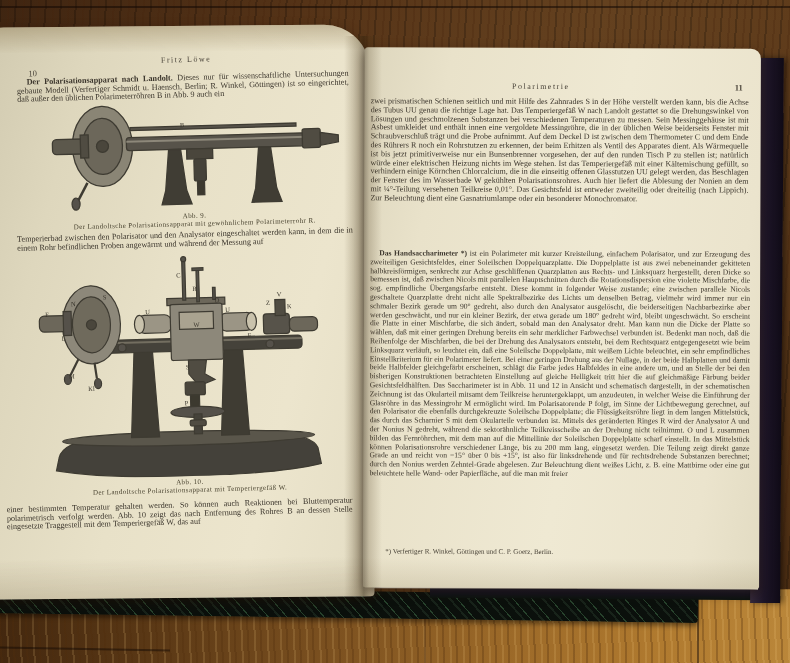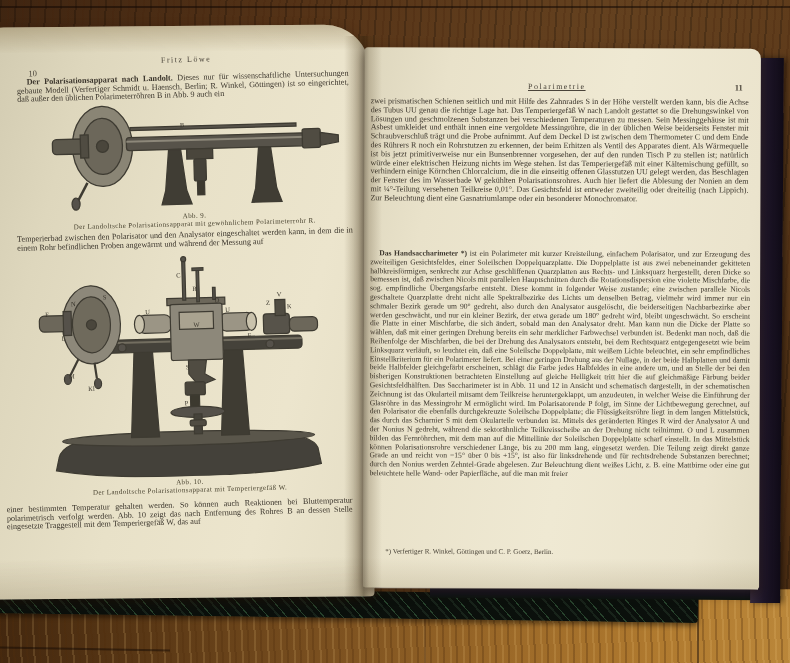--- a/index.html
+++ b/index.html
@@ -195,21 +195,21 @@
   <div class="abs caption" style="left:60px;top:454px;width:296px;">Abb. 10.</div>
   <div class="abs caption" style="left:60px;top:462px;width:296px;">Der Landoltsche Polarisationsapparat mit Temperiergefäß W.</div>
 
   <div class="abs para" style="left:24px;top:477px;width:346px;">einer bestimmten Temperatur gehalten werden. So können auch Reaktionen bei Bluttemperatur polarimetrisch verfolgt werden. Abb. 10 zeigt das nach Entfernung des Rohres B an dessen Stelle eingesetzte Traggestell mit dem Temperiergefäß W, das auf</div>
  </div>
 </div>
 
 <div class="page page-right">
  <div class="page-content">
 
-  <div class="abs running-head" style="left:92px;top:34px;width:200px;text-decoration:underline;">Polarimetrie</div>
+  <div class="abs running-head" style="left:76px;top:34px;width:200px;">Polarimetrie</div>
   <div class="abs pagenum" style="right:18px;top:34px;font-weight:bold;">11</div>
 
   <div class="abs para rp-para1" style="left:6px;top:50px;width:378px;">zwei prismatischen Schienen seitlich und mit Hilfe des Zahnrades S in der Höhe verstellt werden kann, bis die Achse des Tubus UU genau die richtige Lage hat. Das Temperiergefäß W nach Landolt gestattet so die Drehungswinkel von Lösungen und geschmolzenen Substanzen bei verschiedenen Temperaturen zu messen. Sein Messinggehäuse ist mit Asbest umkleidet und enthält innen eine vergoldete Messingröhre, die in der üblichen Weise beiderseits Fenster mit Schraubverschluß trägt und die Probe aufnimmt. Auf dem Deckel D ist zwischen dem Thermometer C und dem Ende des Rührers R noch ein Rohrstutzen zu erkennen, der beim Erhitzen als Ventil des Apparates dient. Als Wärmequelle ist bis jetzt primitiverweise nur ein Bunsenbrenner vorgesehen, der auf den runden Tisch P zu stellen ist; natürlich würde einer elektrischen Heizung nichts im Wege stehen. Ist das Temperiergefäß mit einer Kältemischung gefüllt, so verhindern einige Körnchen Chlorcalcium, die in die einseitig offenen Glasstutzen UU gelegt werden, das Beschlagen der Fenster des im Wasserbade W gekühlten Polarisationsrohres. Auch hier liefert die Ablesung der Nonien an dem mit ¼°-Teilung versehenen Teilkreise 0,01°. Das Gesichtsfeld ist entweder zweiteilig oder dreiteilig (nach Lippich). Zur Beleuchtung dient eine Gasnatriumlampe oder ein besonderer Monochromator.</div>
 
   <div class="abs para rp-para2" style="left:6px;top:202px;width:380px;text-indent:9px;">
     <span class="lead">Das Handsaccharimeter *)</span><span> ist ein Polarimeter mit kurzer Kreisteilung, einfachem Polarisator, und zur Erzeugung des zweiteiligen Gesichtsfeldes, einer Soleilschen Doppelquarzplatte. Die Doppelplatte ist aus zwei nebeneinander gekitteten halbkreisförmigen, senkrecht zur Achse geschliffenen Quarzplatten aus Rechts- und Linksquarz hergestellt, deren Dicke so bemessen ist, daß zwischen Nicols mit parallelen Hauptschnitten durch die Rotationsdispersion eine violette Mischfarbe, die sog. empfindliche Übergangsfarbe entsteht. Diese kommt in folgender Weise zustande; eine zwischen parallele Nicols geschaltete Quarzplatte dreht nicht alle Spektralbezirke des Lichts um denselben Betrag, vielmehr wird immer nur ein schmaler Bezirk gerade um 90° gedreht, also durch den Analysator ausgelöscht, die beiderseitigen Nachbarbezirke aber werden geschwächt, und nur ein kleiner Bezirk, der etwa gerade um 180° gedreht wird, bleibt ungeschwächt. So erscheint die Platte in einer Mischfarbe, die sich ändert, sobald man den Analysator dreht. Man kann nun die Dicke der Platte so wählen, daß mit einer geringen Drehung bereits ein sehr merklicher Farbwechsel verbunden ist. Bedenkt man noch, daß die Reihenfolge der Mischfarben, die bei der Drehung des Analysators entsteht, bei dem Rechtsquarz entgegengesetzt wie beim Linksquarz verläuft, so leuchtet ein, daß eine Soleilsche Doppelplatte, mit weißem Lichte beleuchtet, ein sehr empfindliches Einstellkriterium für ein Polarimeter liefert. Bei einer geringen Drehung aus der Nullage, in der beide Halbplatten und damit beide Halbfelder gleichgefärbt erscheinen, schlägt die Farbe jedes Halbfeldes in eine andere um, und an Stelle der bei den bisherigen Konstruktionen betrachteten Einstellung auf gleiche Helligkeit tritt hier die auf gleichmäßige Färbung beider Gesichtsfeldhälften. Das Saccharimeter ist in Abb. 11 und 12 in Ansicht und schematisch dargestellt, in der schematischen Zeichnung ist das Okularteil mitsamt dem Teilkreise heruntergeklappt, um anzudeuten, in welcher Weise die Einführung der Glasröhre in das Messingrohr M ermöglicht wird. Im Polarisatorende P folgt, im Sinne der Lichtbewegung gerechnet, auf den Polarisator die ebenfalls durchgekreuzte Soleilsche Doppelplatte; die Flüssigkeitsröhre liegt in dem langen Mittelstück, das durch das Scharnier S mit dem Okularteile verbunden ist. Mittels des geränderten Ringes R wird der Analysator A und der Nonius N gedreht, während die sektorähnliche Teilkreisscheibe an der Drehung nicht teilnimmt. O und L zusammen bilden das Fernröhrchen, mit dem man auf die Mittellinie der Soleilschen Doppelplatte scharf einstellt. In das Mittelstück können Polarisationsrohre verschiedener Länge, bis zu 200 mm lang, eingesetzt werden. Die Teilung zeigt direkt ganze Grade an und reicht von −15° über 0 bis +15°, ist also für linksdrehende und für rechtsdrehende Substanzen berechnet; durch den Nonius werden Zehntel-Grade abgelesen. Zur Beleuchtung dient weißes Licht, z. B. eine Mattbirne oder eine gut beleuchtete helle Wand- oder Papierfläche, auf die man mit freier</span>
   </div>
 
   <div class="abs footnote" style="left:22px;top:500px;width:350px;">*) Verfertiger R. Winkel, Göttingen und C. P. Goerz, Berlin.</div>
  </div>

